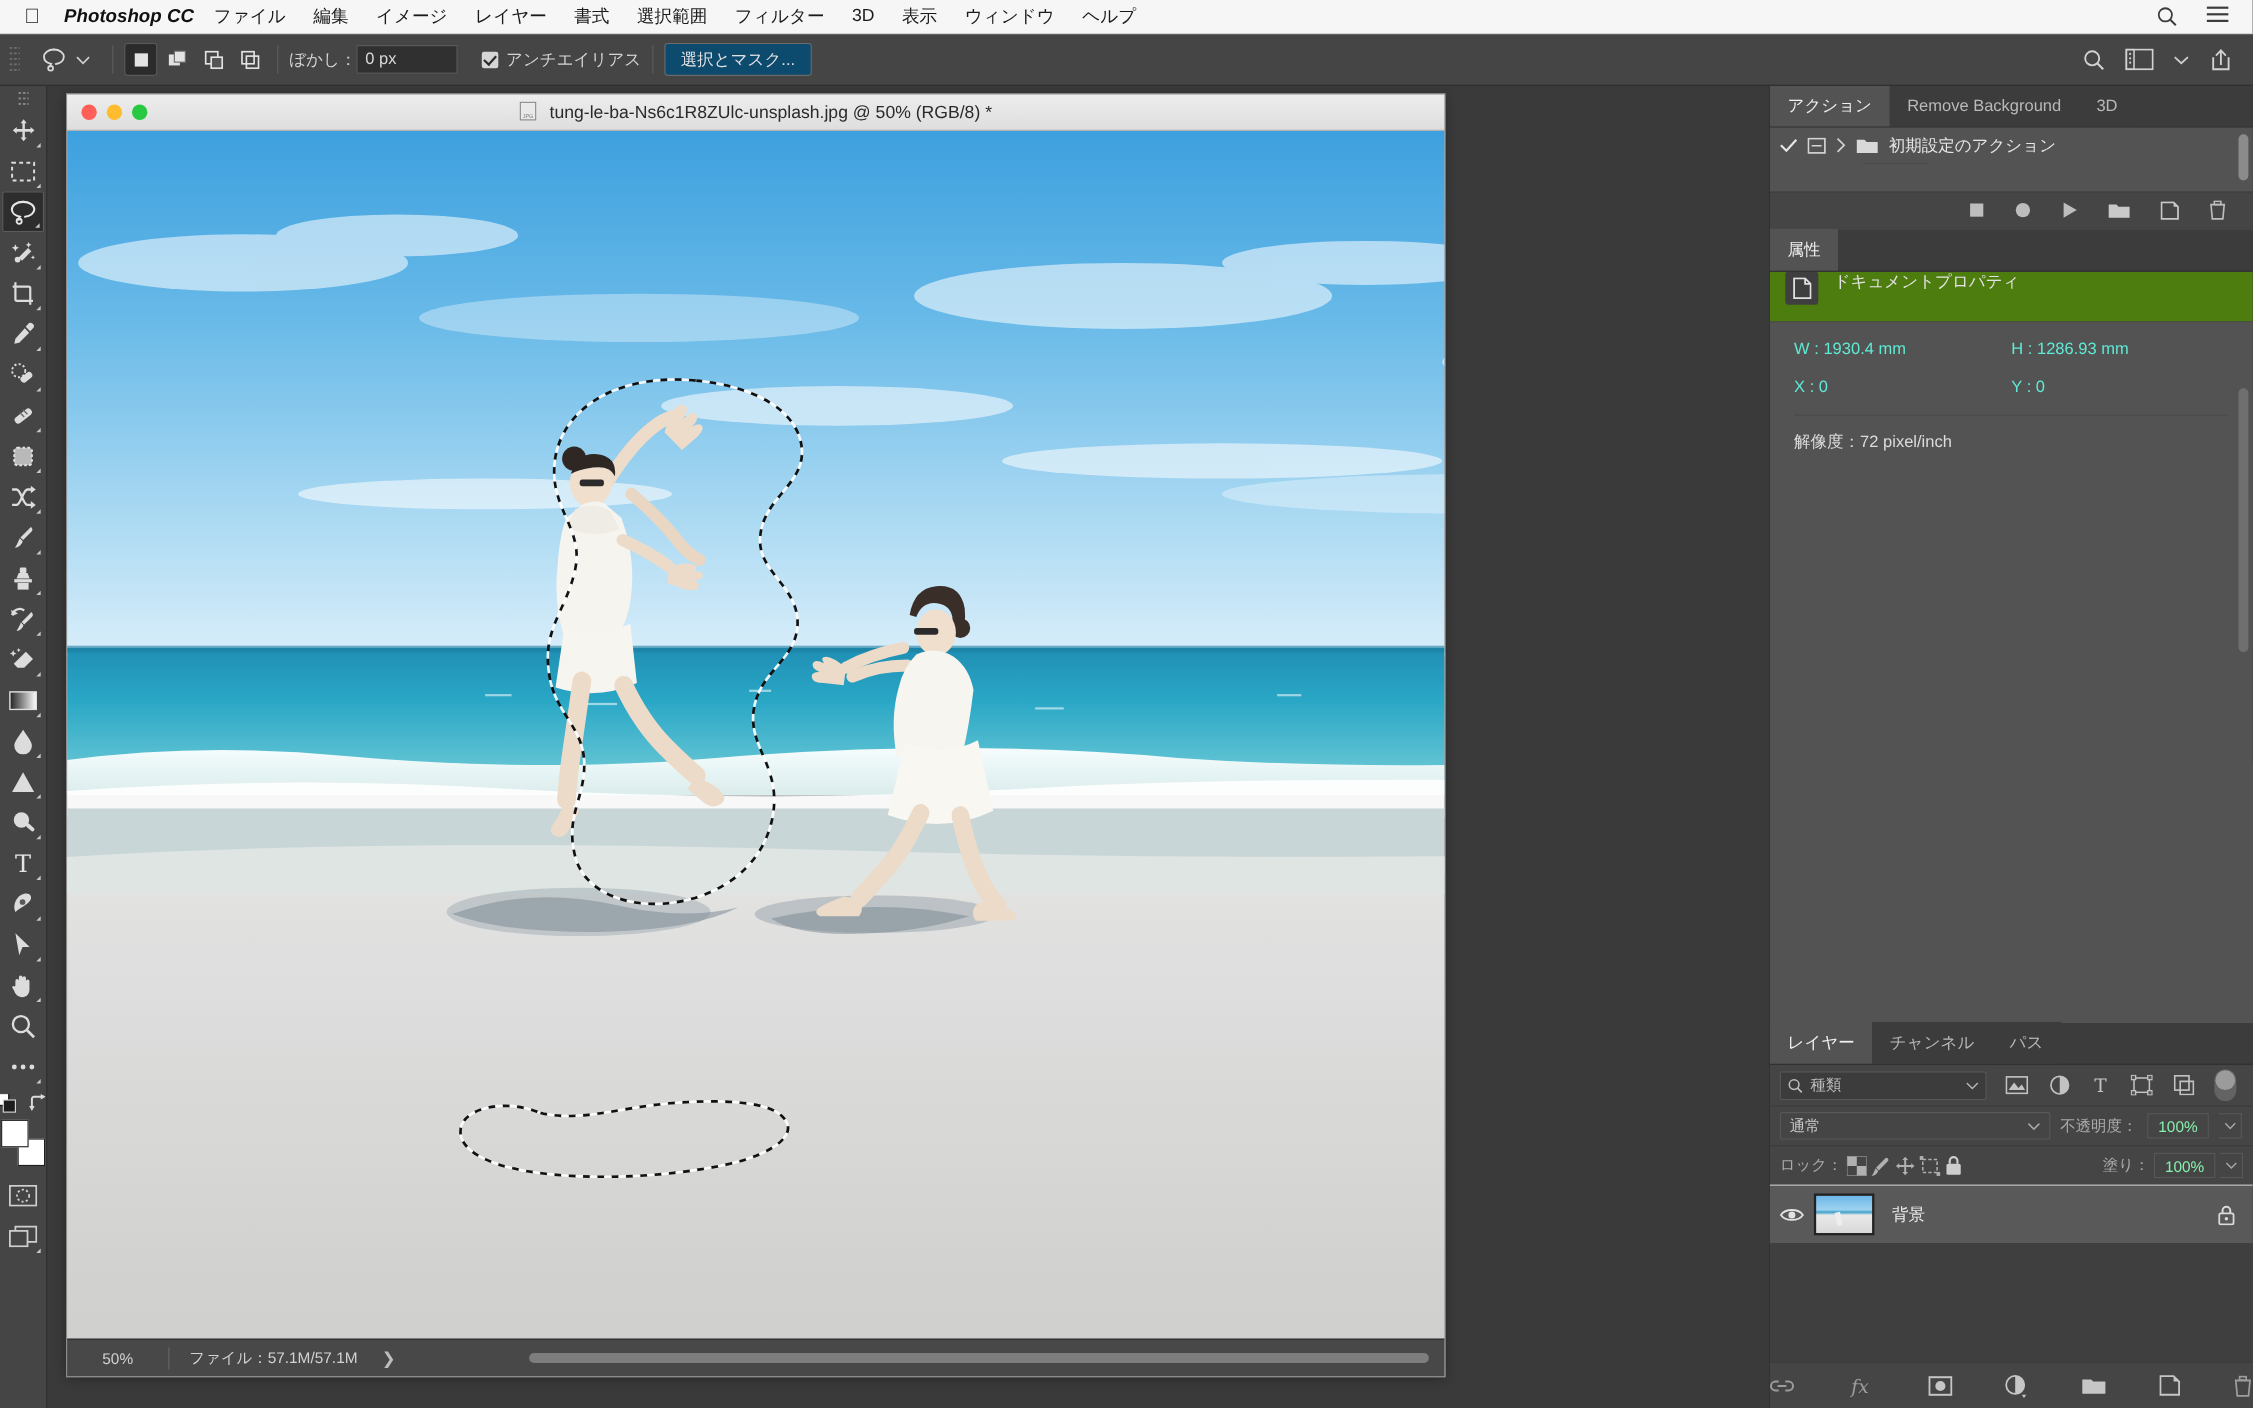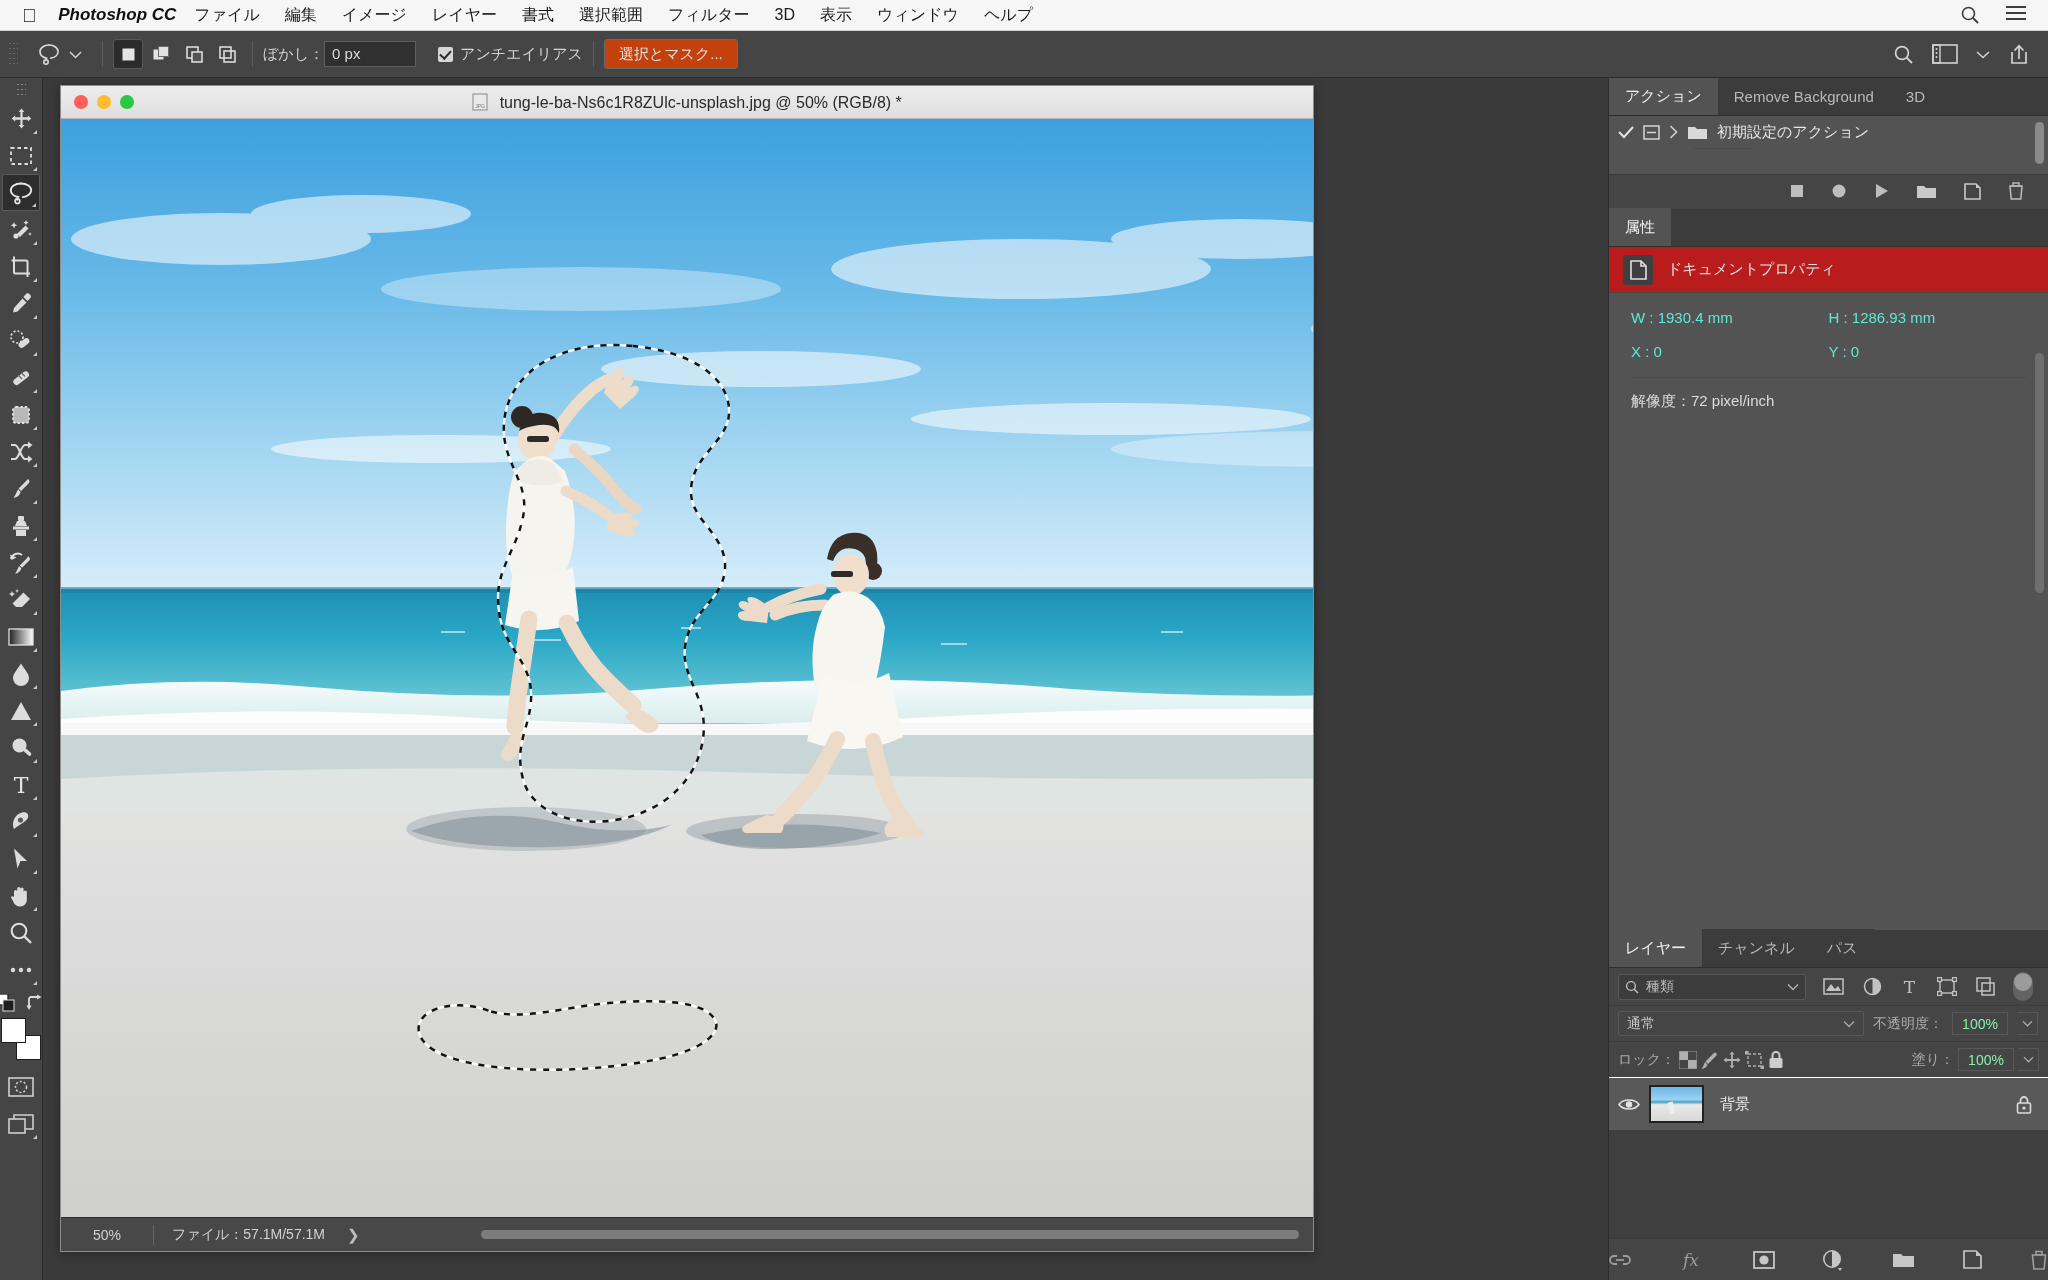--- a/index.html
+++ b/index.html
@@ -46,21 +46,21 @@
   .opt-label { font-size: 15px; color: #d4d4d4; white-space: nowrap; }
   .opt-input {
     width: 92px; height: 26px; background: #303030; border: 1px solid #5e5e5e;
     color: #d8d8d8; font-size: 15px; line-height: 24px; padding-left: 7px;
   }
   .opt-check { display: flex; align-items:center; gap: 7px; }
   .cbox { width: 15px; height: 15px; background: #d6d6d6; border-radius: 2px; position: relative; }
   .cbox:after { content:''; position:absolute; left:4px; top:1px; width:5px; height:9px;
     border: solid #2c2c2c; border-width: 0 2px 2px 0; transform: rotate(42deg); }
   .opt-btn {
-    height: 30px; padding: 0 14px; background: #c2410c; border: 1px solid #6a6a6a;
+    height: 30px; padding: 0 14px; background: #0c4a6e; border: 1px solid #6a6a6a;
     border-radius: 3px; color: #e2e2e2; font-size: 15px; display:flex; align-items:center;
   }
   .optbar-right { margin-left: auto; display:flex; align-items:center; gap: 18px; margin-right: 18px; }
 
   
   .toolbar {
     position: absolute; top: 78px; left: 0; width: 43px; bottom: 0;
     background: #454545; border-right: 1px solid #2d2d2d;
     display: flex; flex-direction: column; align-items: center; padding-top: 4px;
     z-index: 30;
@@ -139,22 +139,22 @@
   
   .actions-body { background: #535353; height: 58px; position: relative; }
   .act-row { display:flex; align-items:center; height: 32px; padding-left: 9px; gap: 9px; color:#e6e6e6; font-size: 15px; }
   .act-scroll { position:absolute; right: 4px; top: 6px; width: 9px; height: 42px; background: #8b8b8b; border-radius: 5px;}
   .act-toolrow {
     height: 33px; background: #454545; display:flex; align-items:center; justify-content:flex-end;
     gap: 27px; padding-right: 24px; border-top: 1px solid #3a3a3a;
   }
 
   
-  .prop-head { display:flex; align-items:center; gap: 14px; height: 46px; padding-left: 14px;
-    background: #b91c1c; border-bottom: 1px solid #464646; }
+  .prop-head { display:flex; gap: 14px; height: 46px; padding-left: 14px;
+    background: #4d7c0f; border-bottom: 1px solid #464646; }
   .prop-doc-icn { width: 30px; height: 30px; background:#3f3f3f; border-radius:3px;
     display:flex; align-items:center; justify-content:center; }
   .prop-head-label { font-size: 15px; color: #e3e3e3; }
   .prop-body { background: #535353; flex: 1; padding: 16px 0 0 0; position: relative; overflow:hidden; }
   .prop-grid { display:flex; padding: 0 22px; margin-bottom: 17px; }
   .prop-cell { width: 50%; font-size: 15px; color: #5eead4; }
   .prop-div { height:1px; background:#4a4a4a; margin: 4px 22px 14px 22px; }
   .prop-res { padding: 0 22px; font-size: 15px; color: #dcdcdc; }
   .prop-scroll { position:absolute; right: 4px; top: 60px; width: 9px; height: 240px;
     background: #6f6f6f; border-radius: 5px; }

